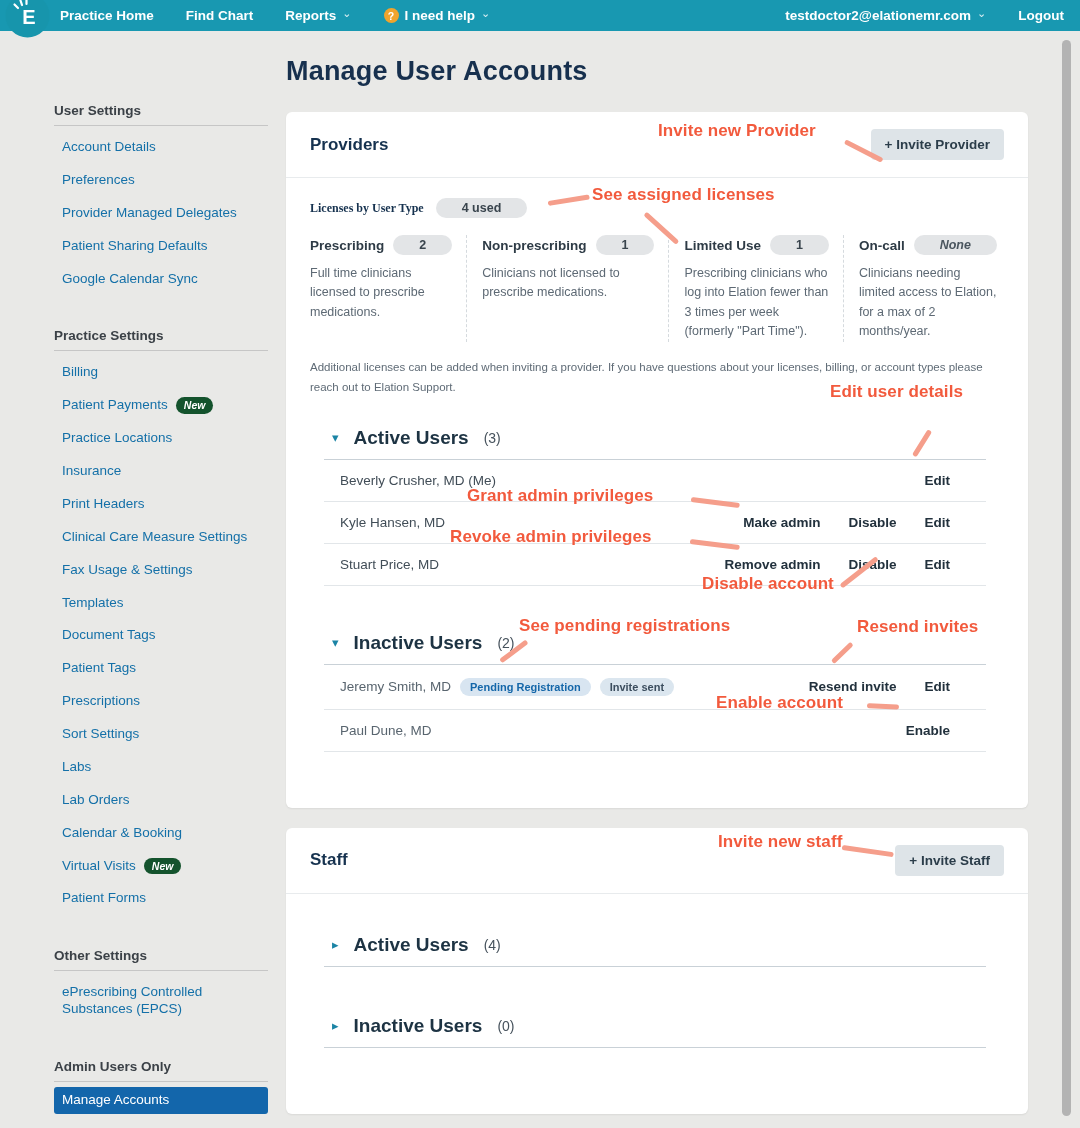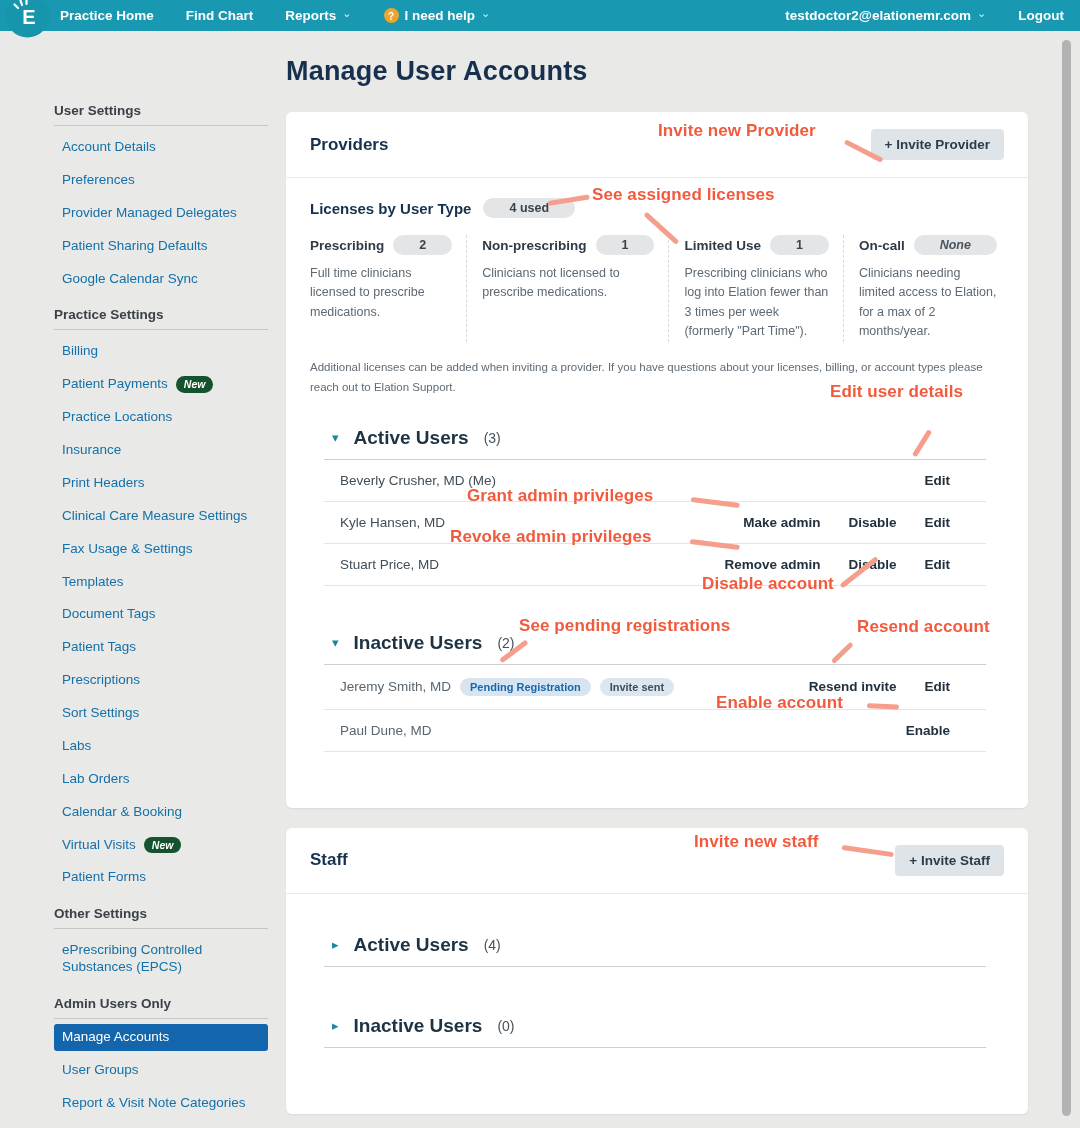--- a/index.html
+++ b/index.html
@@ -34,21 +34,21 @@
   
   .scroll-thumb {
     position:absolute; left:1062px; top:40px; width:9px; height:1076px;
     background:#b3b3b3; border-radius:5px; z-index:40;
   }
 
   
   .sidebar { position:absolute; left:54px; top:103px; width:214px; font-size:13.5px; }
   .sb-title {
     font-weight:700; color:#3b4147; font-size:13.5px;
-    padding-bottom:7px; border-bottom:1px solid #c6c6c6; margin-bottom:5px; margin-top:12px;
+    padding-bottom:7px; border-bottom:1px solid #c6c6c6; margin-bottom:5px; margin-top:33px;
   }
   .sb-title:first-child { margin-top:0; }
   .sb-item {
     color:#1470a8; padding:8px 8px; cursor:pointer; line-height:1.25;
     display:flex; align-items:center; gap:8px;
   }
   .sb-item.sel {
     background:#1366ab; color:#fff; border-radius:3px; padding:5px 8px; margin:3px 0;
   }
   .new-badge {
@@ -68,21 +68,21 @@
   .card-title { font-size:17px; font-weight:700; color:#16324f; }
   .invite-btn {
     background:#dee4e8; border:none; border-radius:4px; padding:8px 14px;
     font-family:"Liberation Sans", sans-serif; font-size:13.5px; font-weight:600; color:#2b3d4a; cursor:pointer;
   }
   .card-body { padding:20px 24px 56px; }
   .card-body.staff-body { padding:10px 24px 66px; }
 
   
   .lic-head { display:flex; align-items:center; gap:12px; }
-  .lic-title { font-size:15px; font-weight:700; color:#16324f; }
+  .lic-title { font-size:12px; font-weight:700; color:#16324f;font-family:Liberation Serif, serif; }
   .pill {
     background:#e3e5e7; border-radius:13px; padding:3px 26px;
     font-size:12.5px; font-weight:700; color:#39444d; white-space:nowrap;
   }
   .pill.italic { font-style:italic; font-weight:600; color:#4a555e; }
   .lic-grid { display:grid; grid-template-columns:1fr 1fr 1fr 1fr; margin-top:17px; }
   .lic-col { padding-right:14px; }
   .lic-col + .lic-col { border-left:1px dashed #d5dade; padding-left:15px; }
   .lic-col-head { display:flex; align-items:center; gap:9px; }
   .lic-name { font-size:13.5px; font-weight:600; color:#2e3b46; white-space:nowrap; }
@@ -360,21 +360,21 @@
 
   <span class="ann" style="left:450px;top:527px;">Revoke admin privileges</span>
   <div class="ann-line" style="left:690px;top:539px;width:50px;transform:rotate(7deg);"></div>
 
   <span class="ann" style="left:702px;top:574px;">Disable account</span>
   <div class="ann-line" style="left:841px;top:584px;width:46px;transform:rotate(-38deg);"></div>
 
   <span class="ann" style="left:519px;top:616px;">See pending registrations</span>
   <div class="ann-line" style="left:527px;top:639px;width:33px;transform:rotate(143deg);"></div>
 
-  <span class="ann" style="left:857px;top:617px;">Resend account</span>
+  <span class="ann" style="left:857px;top:617px;">Resend invites</span>
   <div class="ann-line" style="left:852px;top:641px;width:27px;transform:rotate(136deg);"></div>
 
   <span class="ann" style="left:716px;top:693px;">Enable account</span>
   <div class="ann-line" style="left:867px;top:703px;width:32px;transform:rotate(3deg);"></div>
 
-  <span class="ann" style="left:694px;top:832px;">Invite new staff</span>
+  <span class="ann" style="left:718px;top:832px;">Invite new staff</span>
   <div class="ann-line" style="left:842px;top:845px;width:52px;transform:rotate(8deg);"></div>
 </div>
 
 </body></html>

